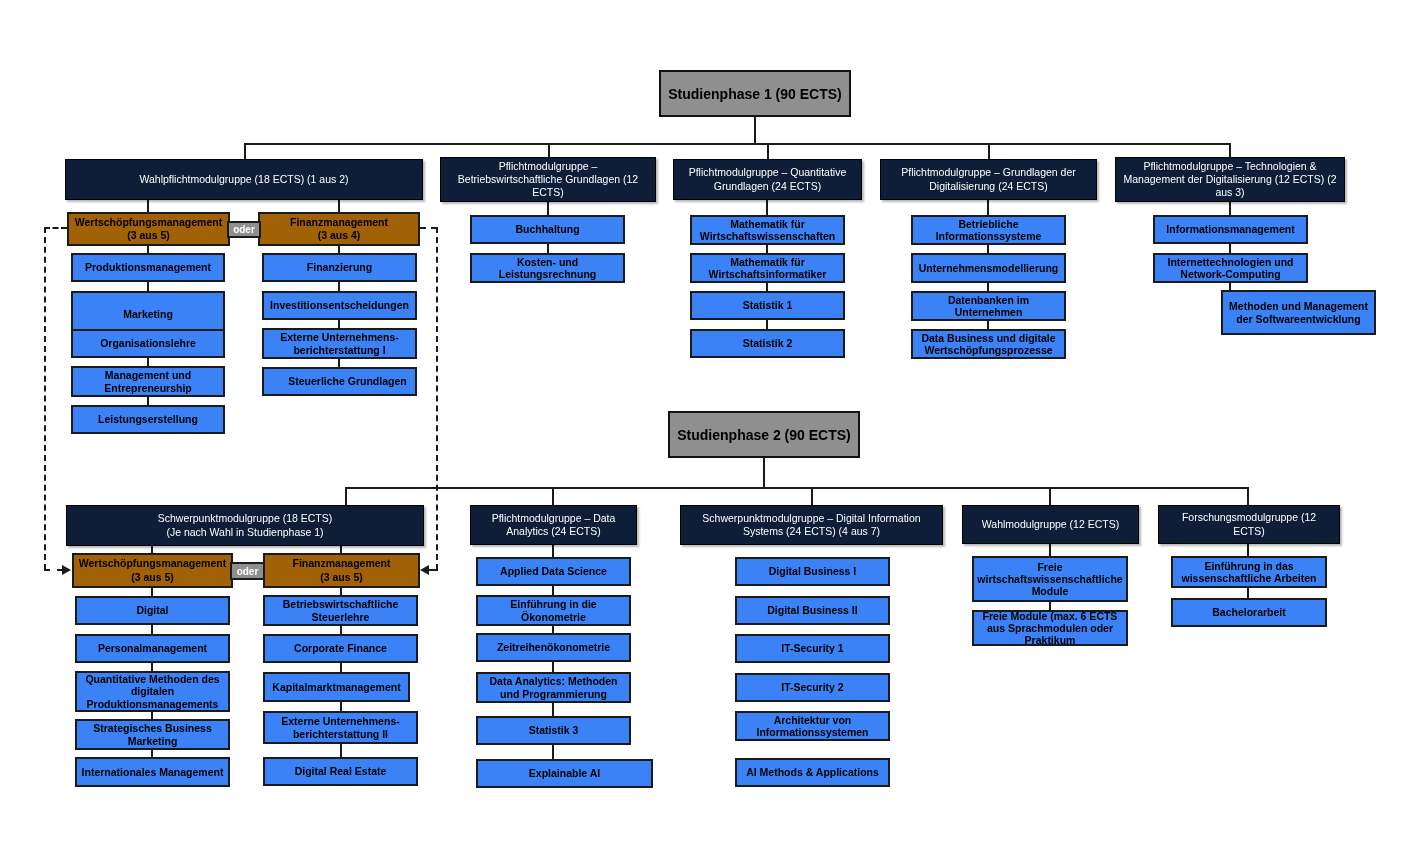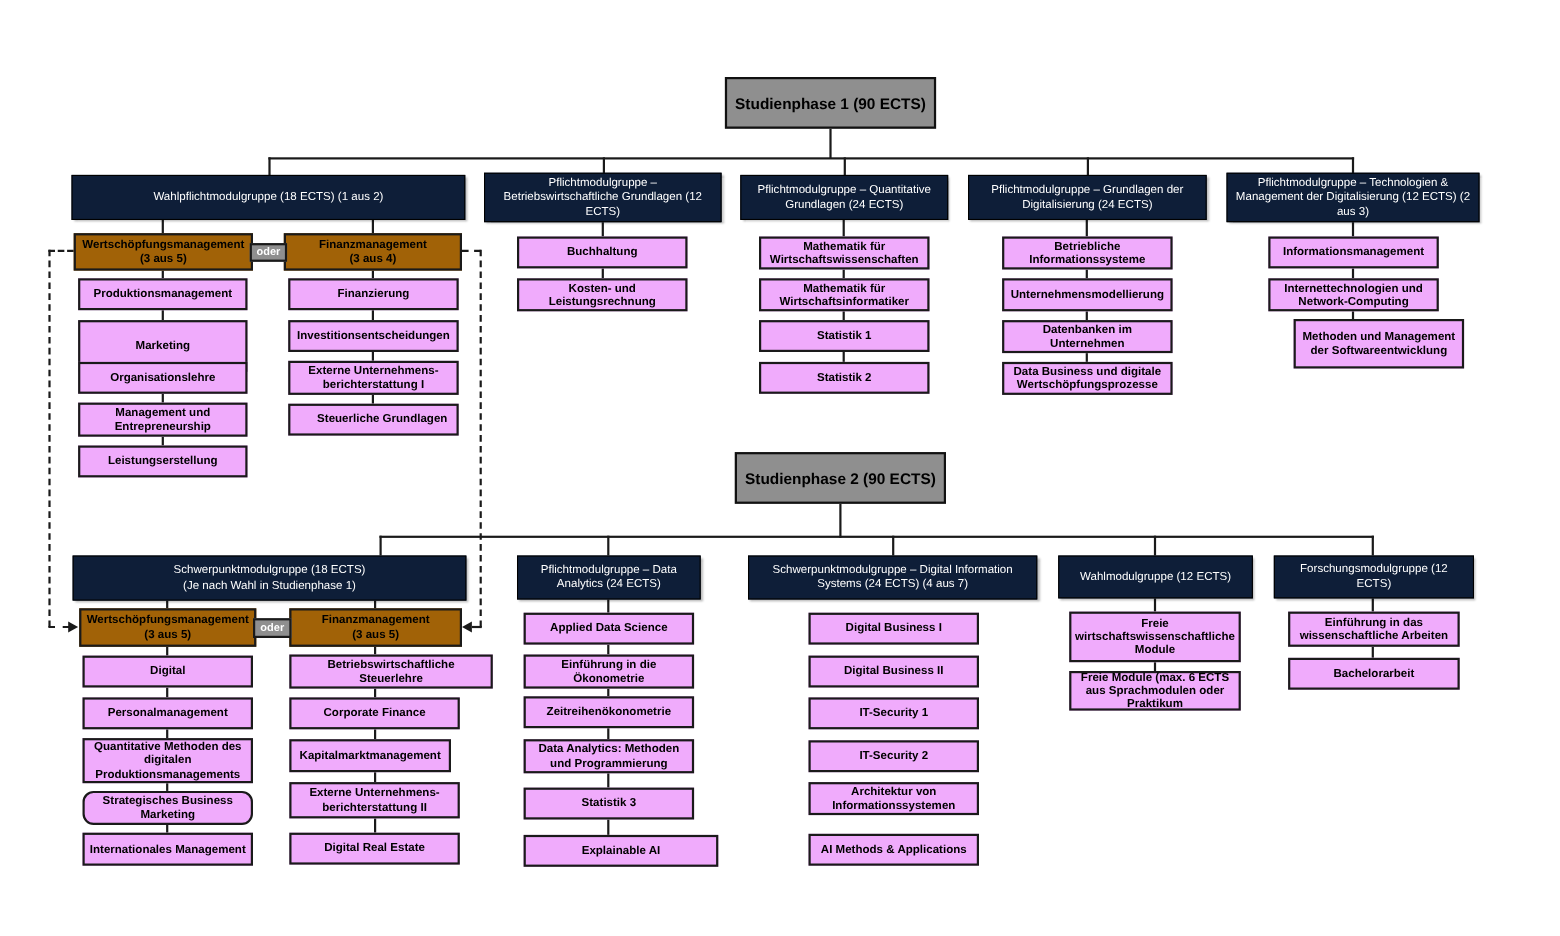--- a/index.html
+++ b/index.html
@@ -2,21 +2,21 @@
 <html style="--navy: #0e1e38; --gray: #8f8f8f; --line: #1a1a1a;"><head>
 <meta charset="utf-8">
 <style>
   :root { --navy:#0e1e38; --gray:#8f8f8f; --line:#1a1a1a; }
   html,body { margin:0; padding:0; background:#fff; }
   .canvas { position:relative; width:1418px; height:851px; background:#ffffff;
             font-family:"Liberation Sans", sans-serif; overflow:hidden; }
   .ln  { position:absolute; background:var(--line); z-index:1; }
   .box { position:absolute; display:flex; align-items:center; justify-content:center;
          text-align:center; box-sizing:border-box; z-index:2; }
-  .mod  { background:#f0abfc; border:2px solid var(--line); font-weight:bold; color:#000;
+  .mod  { background:#3b82f6; border:2px solid var(--line); font-weight:bold; color:#000;
           font-size:10.5px; line-height:1.15; padding:1px 4px; }
   .navy { background:var(--navy); color:#fff; font-size:10.5px; line-height:1.25;
           padding:2px 6px; flex-direction:column; border:1px solid #000;
           box-shadow:2px 2px 2px rgba(0,0,0,0.28); }
   .gray { background:var(--gray); border:2.5px solid #111; font-weight:bold; font-size:14px; color:#000; }
   .sub  { background:#a16207; border:2px solid var(--line); font-weight:bold; font-size:10.5px;
           flex-direction:column; line-height:1.25; }
   .oder { background:var(--gray); border:2px solid var(--line); color:#fff; font-weight:bold;
           font-size:10px; z-index:3; padding:0; }
   .dash-v { position:absolute; border-left:2px dashed var(--line); z-index:1; }
@@ -100,21 +100,21 @@
   <div class="box mod" style="left:911px;top:215px;width:155px;height:30px;">Betriebliche Informationssysteme</div>
   <div class="box mod" style="left:911px;top:253px;width:155px;height:30px;">Unternehmensmodellierung</div>
   <div class="box mod" style="left:911px;top:291px;width:155px;height:30px;">Datenbanken im Unternehmen</div>
   <div class="box mod" style="left:911px;top:329px;width:155px;height:30px;">Data Business und digitale Wertschöpfungsprozesse</div>
 
   <div class="ln" style="left:1229px;top:202px;width:2px;height:13px;"></div>
   <div class="ln" style="left:1229px;top:244px;width:2px;height:9px;"></div>
   <div class="ln" style="left:1229px;top:283px;width:2px;height:7px;"></div>
   <div class="box mod" style="left:1153px;top:215px;width:155px;height:29px;">Informationsmanagement</div>
   <div class="box mod" style="left:1153px;top:253px;width:155px;height:30px;">Internettechnologien und Network-Computing</div>
-  <div class="box mod" style="left:1176px;top:290px;width:155px;height:45px;">Methoden und Management der Softwareentwicklung</div>
+  <div class="box mod" style="left:1221px;top:290px;width:155px;height:45px;">Methoden und Management der Softwareentwicklung</div>
 
   <div class="box gray" style="left:668px;top:411px;width:192px;height:47px;">Studienphase 2 (90 ECTS)</div>
 
   <div class="ln" style="left:763px;top:458px;width:2px;height:31px;"></div>
   <div class="ln" style="left:345px;top:487px;width:904px;height:2px;"></div>
   <div class="ln" style="left:345px;top:487px;width:2px;height:18px;"></div>
   <div class="ln" style="left:552px;top:487px;width:2px;height:18px;"></div>
   <div class="ln" style="left:811px;top:487px;width:2px;height:18px;"></div>
   <div class="ln" style="left:1049px;top:487px;width:2px;height:18px;"></div>
   <div class="ln" style="left:1247px;top:487px;width:2px;height:18px;"></div>
@@ -142,29 +142,29 @@
   </div>
 
   <div class="ln" style="left:151px;top:588px;width:2px;height:8px;"></div>
   <div class="ln" style="left:151px;top:625px;width:2px;height:9px;"></div>
   <div class="ln" style="left:151px;top:663px;width:2px;height:8px;"></div>
   <div class="ln" style="left:151px;top:712px;width:2px;height:7px;"></div>
   <div class="ln" style="left:151px;top:750px;width:2px;height:7px;"></div>
   <div class="box mod" style="left:75px;top:596px;width:155px;height:29px;">Digital</div>
   <div class="box mod" style="left:75px;top:634px;width:155px;height:29px;">Personalmanagement</div>
   <div class="box mod" style="left:75px;top:671px;width:155px;height:41px;">Quantitative Methoden des digitalen Produktionsmanagements</div>
-  <div class="box mod" style="left:75px;top:719px;width:155px;height:31px;border-radius:10px;">Strategisches Business Marketing</div>
+  <div class="box mod" style="left:75px;top:719px;width:155px;height:31px;">Strategisches Business Marketing</div>
   <div class="box mod" style="left:75px;top:757px;width:155px;height:30px;">Internationales Management</div>
 
   <div class="ln" style="left:340px;top:588px;width:2px;height:7px;"></div>
   <div class="ln" style="left:340px;top:626px;width:2px;height:8px;"></div>
   <div class="ln" style="left:340px;top:663px;width:2px;height:9px;"></div>
   <div class="ln" style="left:340px;top:702px;width:2px;height:9px;"></div>
   <div class="ln" style="left:340px;top:744px;width:2px;height:13px;"></div>
-  <div class="box mod" style="left:263px;top:595px;width:185px;height:31px;">Betriebswirtschaftliche Steuerlehre</div>
+  <div class="box mod" style="left:263px;top:595px;width:155px;height:31px;">Betriebswirtschaftliche Steuerlehre</div>
   <div class="box mod" style="left:263px;top:634px;width:155px;height:29px;">Corporate Finance</div>
   <div class="box mod" style="left:263px;top:672px;width:147px;height:30px;">Kapitalmarktmanagement</div>
   <div class="box mod" style="left:263px;top:711px;width:155px;height:33px;">Externe Unternehmens-berichterstattung II</div>
   <div class="box mod" style="left:263px;top:757px;width:155px;height:29px;">Digital Real Estate</div>
 
   <div class="ln" style="left:552px;top:545px;width:2px;height:12px;"></div>
   <div class="ln" style="left:552px;top:586px;width:2px;height:9px;"></div>
   <div class="ln" style="left:552px;top:626px;width:2px;height:7px;"></div>
   <div class="ln" style="left:552px;top:662px;width:2px;height:10px;"></div>
   <div class="ln" style="left:552px;top:703px;width:2px;height:13px;"></div>

